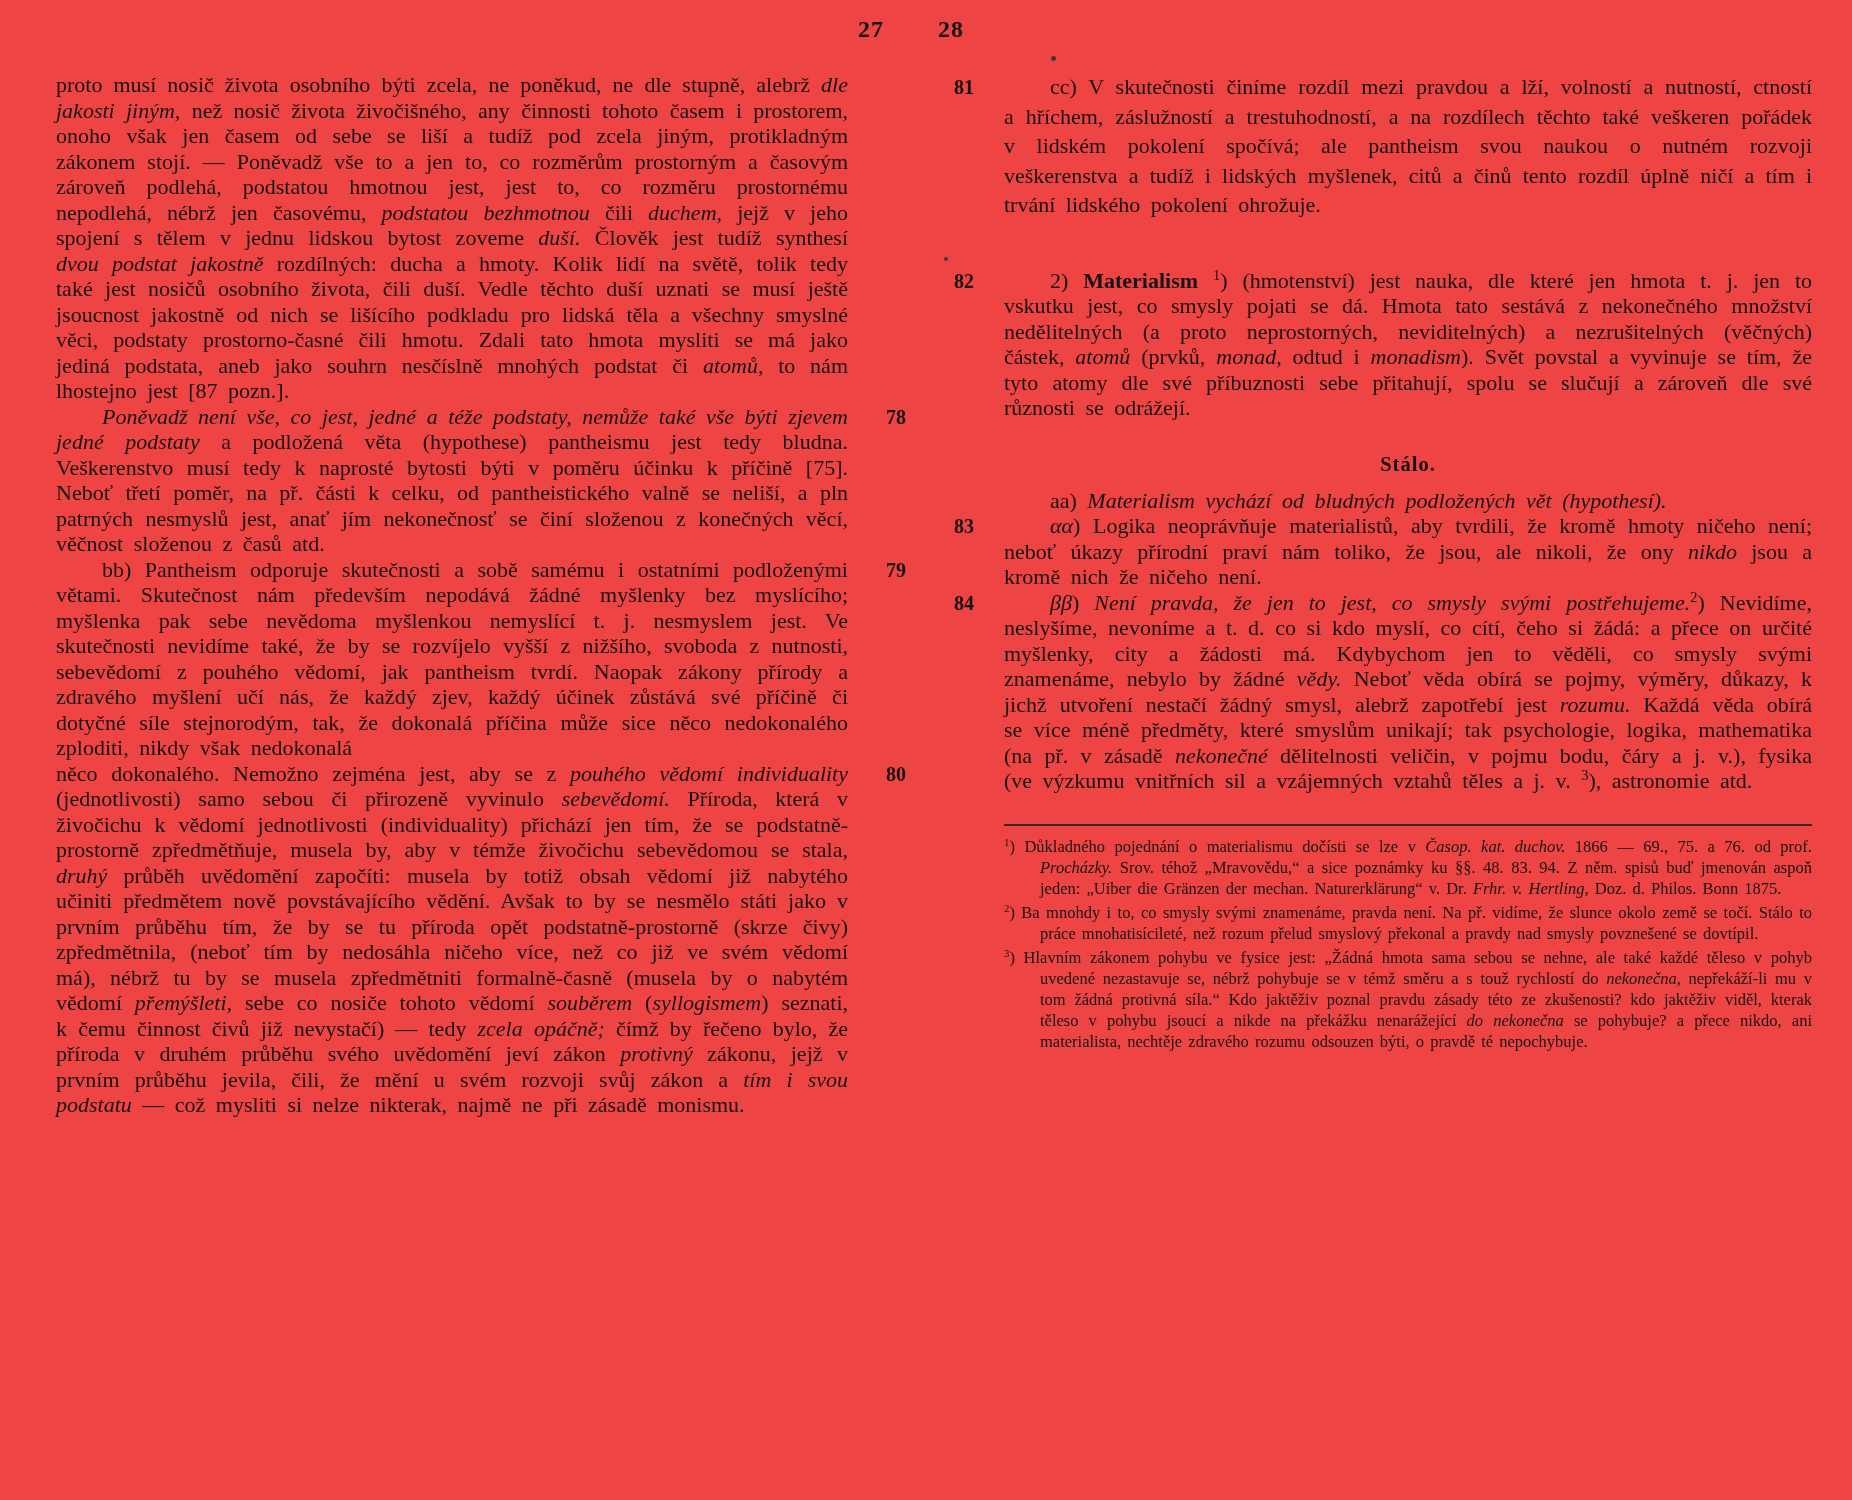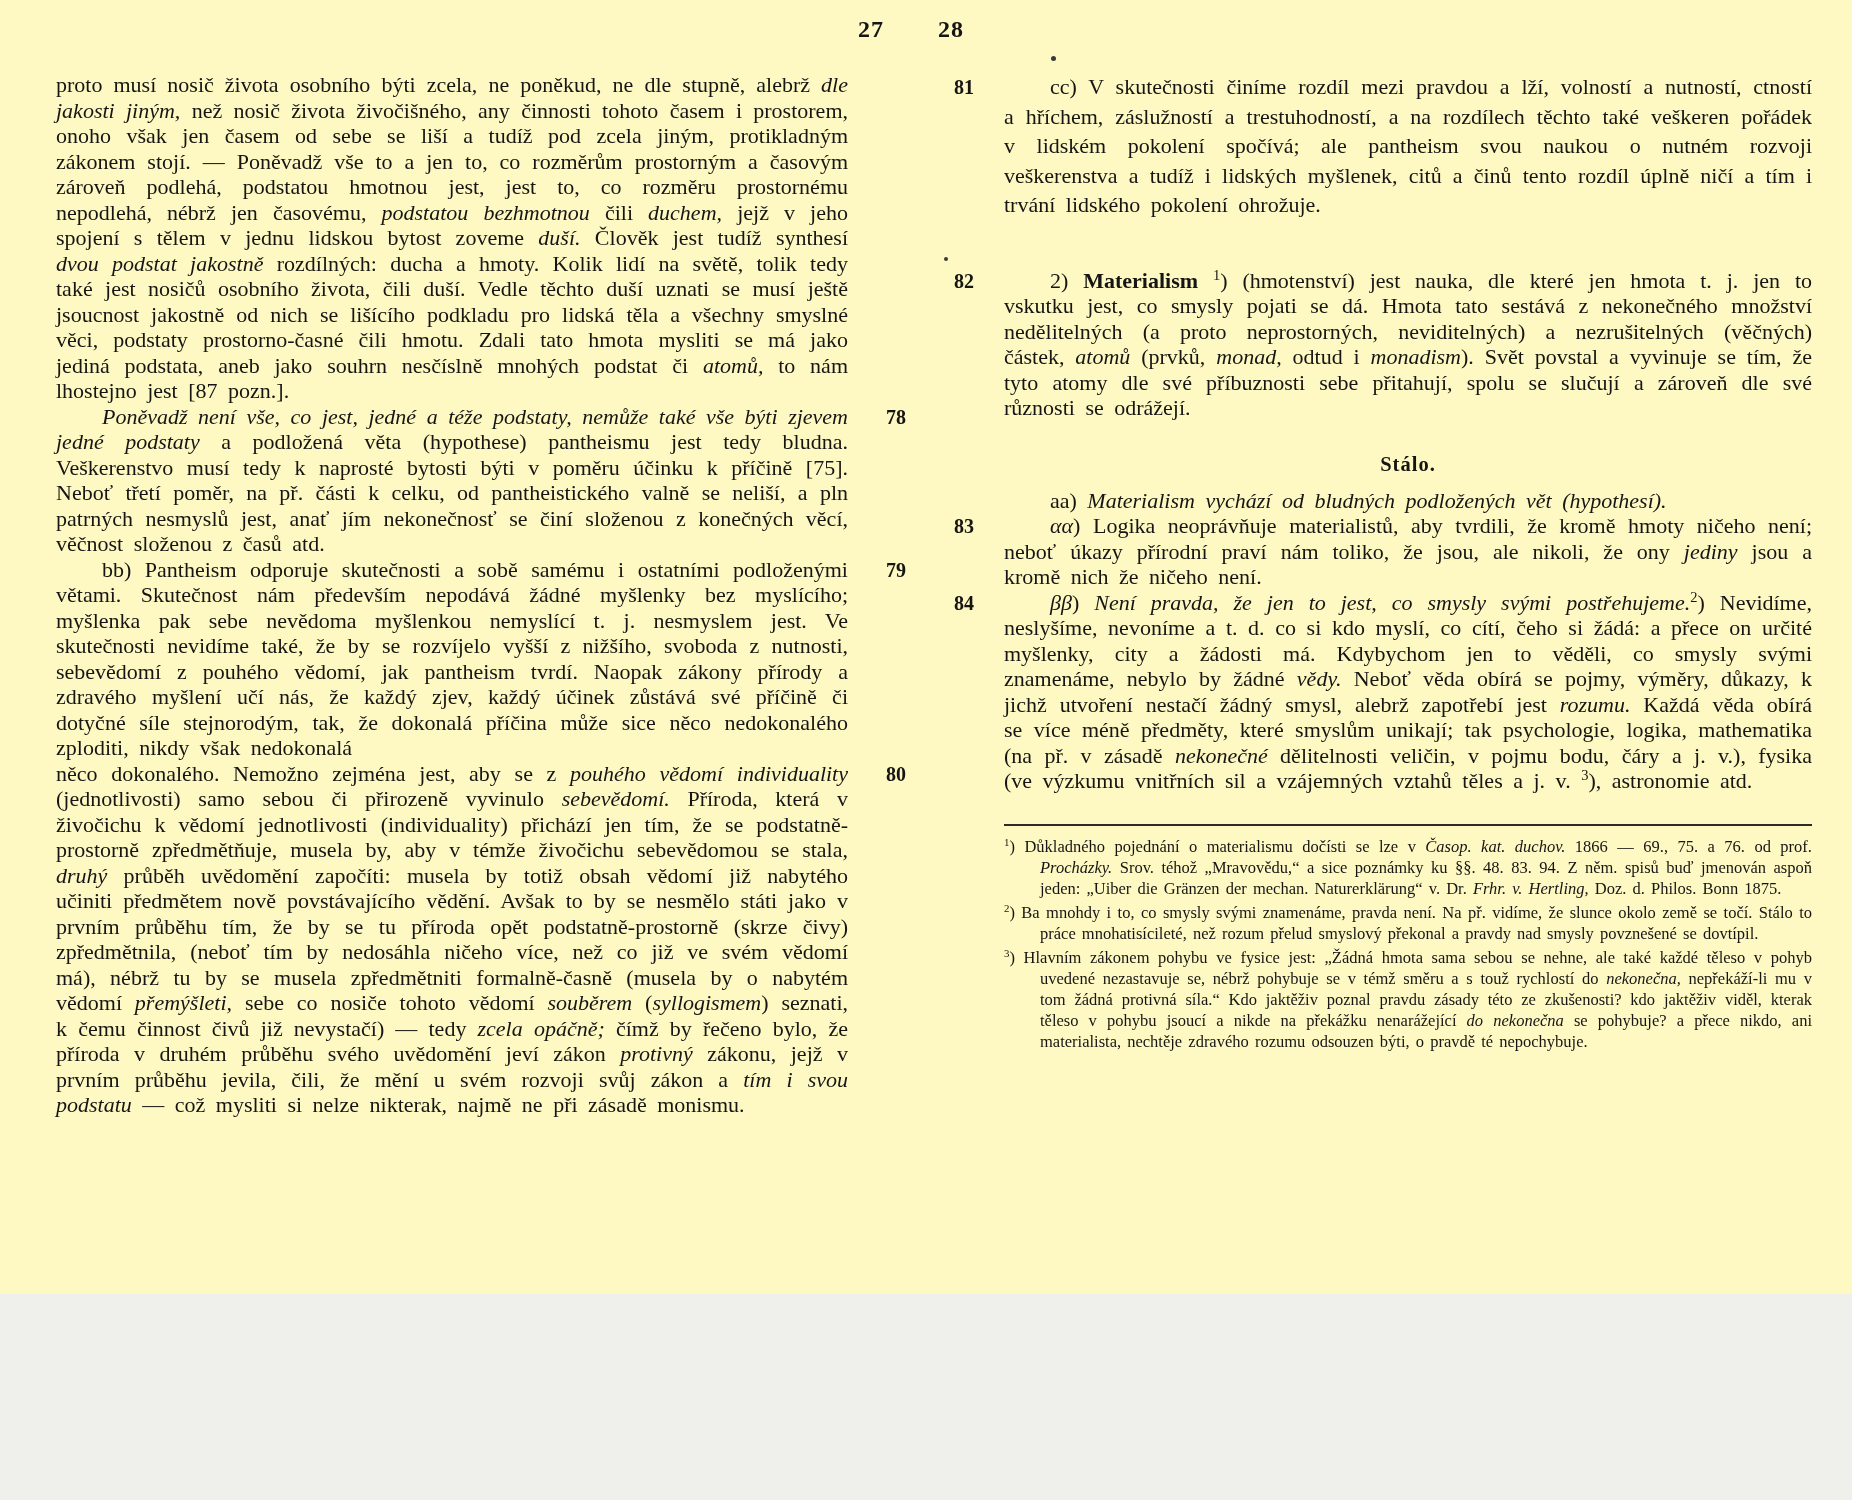--- a/index.html
+++ b/index.html
@@ -3,22 +3,22 @@
 <meta charset="utf-8">
 <style>
   html,body{margin:0;padding:0;}
   body{
     width:1852px;height:1500px;
     background:#efefec;
     font-family:"Liberation Serif","DejaVu Serif",serif;
     color:#161513;
   }
   .page-wrap{
-    position:relative;width:1852px;height:1294px;overflow:hidden;
-    background:#fef9c3;
+    position:relative;width:1852px;height:1500px;overflow:hidden;
+    background:#ef4444;
   }
   .pagenum{
     position:absolute;top:16px;font-weight:700;font-size:24px;letter-spacing:1px;
   }
   #pg-left{left:858px;}
   #pg-right{left:938px;}
   .col{position:absolute;top:72px;}
   .col-left{left:56px;width:792px;}
   .col-right{left:1004px;width:808px;}
   .body{
@@ -71,21 +71,21 @@
       <p class="body"><span class="mnum">79</span><span>bb) Pantheism odporuje skutečnosti a sobě samému i ostatními podloženými větami. Skutečnost nám především nepodává žádné myšlenky bez myslícího; myšlenka pak sebe nevědoma myšlenkou nemyslící t. j. nesmyslem jest. Ve skutečnosti nevidíme také, že by se rozvíjelo vyšší z nižšího, svoboda z nutnosti, sebevědomí z pouhého vědomí, jak pantheism tvrdí. Naopak zákony přírody a zdravého myšlení učí nás, že každý zjev, každý účinek zůstává své příčině či dotyčné síle stejnorodým, tak, že dokonalá příčina může sice něco nedokonalého zploditi, nikdy však nedokonalá</span></p>
       <p class="body noindent"><span class="mnum">80</span><span>něco dokonalého. Nemožno zejména jest, aby se z </span><i>pouhého vědomí individuality</i><span> (jednotlivosti) samo sebou či přirozeně vyvinulo </span><i>sebevědomí.</i><span> Příroda, která v živočichu k vědomí jednotlivosti (individuality) přichází jen tím, že se podstatně-prostorně zpředmětňuje, musela by, aby v témže živočichu sebevědomou se stala, </span><i>druhý</i><span> průběh uvědomění započíti: musela by totiž obsah vědomí již nabytého učiniti předmětem nově povstávajícího vědění. Avšak to by se nesmělo státi jako v prvním průběhu tím, že by se tu příroda opět podstatně-prostorně (skrze čivy) zpředmětnila, (neboť tím by nedosáhla ničeho více, než co již ve svém vědomí má), nébrž tu by se musela zpředmětniti formalně-časně (musela by o nabytém vědomí </span><i>přemýšleti,</i><span> sebe co nosiče tohoto vědomí </span><i>souběrem</i><span> (</span><i>syllogismem</i><span>) seznati, k čemu činnost čivů již nevystačí) — tedy </span><i>zcela opáčně;</i><span> čímž by řečeno bylo, že příroda v druhém průběhu svého uvědomění jeví zákon </span><i>protivný</i><span> zákonu, jejž v prvním průběhu jevila, čili, že mění u svém rozvoji svůj zákon a </span><i>tím i svou podstatu</i><span> — což mysliti si nelze nikterak, najmě ne při zásadě monismu.</span></p>
     </div>
 
   <div class="col col-right">
     <div id="right-paras">
         <p class="body loose"><span class="mnum">81</span><span>cc) V skutečnosti činíme rozdíl mezi pravdou a lží, volností a nutností, ctností a hříchem, záslužností a trestuhodností, a na rozdílech těchto také veškeren pořádek v lidském pokolení spočívá; ale pantheism svou naukou o nutném rozvoji veškerenstva a tudíž i lidských myšlenek, citů a činů tento rozdíl úplně ničí a tím i trvání lidského pokolení ohrožuje.</span></p>
         <p class="body sb-lg"><span class="mnum">82</span><span>2) </span><b>Materialism</b><span> </span><sup>1</sup><span>) (hmotenství) jest nauka, dle které jen hmota t. j. jen to vskutku jest, co smysly pojati se dá. Hmota tato sestává z nekonečného množství nedělitelných (a proto neprostorných, neviditelných) a nezrušitelných (věčných) částek, </span><i>atomů</i><span> (prvků, </span><i>monad,</i><span> odtud i </span><i>monadism</i><span>). Svět povstal a vyvinuje se tím, že tyto atomy dle své příbuznosti sebe přitahují, spolu se slučují a zároveň dle své různosti se odrážejí.</span></p>
         <div class="heading noindent"><span>Stálo.</span></div>
         <p class="body"><span>aa) </span><i>Materialism vychází od bludných podložených vět (hypothesí).</i></p>
-        <p class="body"><span class="mnum">83</span><i>αα</i><span>) Logika neoprávňuje materialistů, aby tvrdili, že kromě hmoty ničeho není; neboť úkazy přírodní praví nám toliko, že jsou, ale nikoli, že ony </span><i>jediny</i><span> jsou a kromě nich že ničeho není.</span></p>
+        <p class="body"><span class="mnum">83</span><i>αα</i><span>) Logika neoprávňuje materialistů, aby tvrdili, že kromě hmoty ničeho není; neboť úkazy přírodní praví nám toliko, že jsou, ale nikoli, že ony </span><i>nikdo</i><span> jsou a kromě nich že ničeho není.</span></p>
         <p class="body"><span class="mnum">84</span><i>ββ</i><span>) </span><i>Není pravda, že jen to jest, co smysly svými postřehujeme.</i><sup>2</sup><span>) Nevidíme, neslyšíme, nevoníme a t. d. co si kdo myslí, co cítí, čeho si žádá: a přece on určité myšlenky, city a žádosti má. Kdybychom jen to věděli, co smysly svými znamenáme, nebylo by žádné </span><i>vědy.</i><span> Neboť věda obírá se pojmy, výměry, důkazy, k jichž utvoření nestačí žádný smysl, alebrž zapotřebí jest </span><i>rozumu.</i><span> Každá věda obírá se více méně předměty, které smyslům unikají; tak psychologie, logika, mathematika (na př. v zásadě </span><i>nekonečné</i><span> dělitelnosti veličin, v pojmu bodu, čáry a j. v.), fysika (ve výzkumu vnitřních sil a vzájemných vztahů těles a j. v. </span><sup>3</sup><span>), astronomie atd.</span></p>
       </div>
     <hr class="fn-rule">
     <div id="right-footnotes">
         <p class="footnote noindent"><sup>1</sup><span>) Důkladného pojednání o materialismu dočísti se lze v </span><i>Časop. kat. duchov.</i><span> 1866 — 69., 75. a 76. od prof. </span><i>Procházky.</i><span> Srov. téhož „Mravovědu,“ a sice poznámky ku §§. 48. 83. 94. Z něm. spisů buď jmenován aspoň jeden: „Uiber die Gränzen der mechan. Naturerklärung“ v. Dr. </span><i>Frhr. v. Hertling,</i><span> Doz. d. Philos. Bonn 1875.</span></p>
         <p class="footnote noindent"><sup>2</sup><span>) Ba mnohdy i to, co smysly svými znamenáme, pravda není. Na př. vidíme, že slunce okolo země se točí. Stálo to práce mnohatisícileté, než rozum přelud smyslový překonal a pravdy nad smysly povznešené se dovtípil.</span></p>
         <p class="footnote noindent"><sup>3</sup><span>) Hlavním zákonem pohybu ve fysice jest: „Žádná hmota sama sebou se nehne, ale také každé těleso v pohyb uvedené nezastavuje se, nébrž pohybuje se v témž směru a s touž rychlostí do </span><i>nekonečna,</i><span> nepřekáží-li mu v tom žádná protivná síla.“ Kdo jaktěživ poznal pravdu zásady této ze zkušenosti? kdo jaktěživ viděl, kterak těleso v pohybu jsoucí a nikde na překážku nenarážející </span><i>do nekonečna</i><span> se pohybuje? a přece nikdo, ani materialista, nechtěje zdravého rozumu odsouzen býti, o pravdě té nepochybuje.</span></p>
       </div>
   </div>
 

